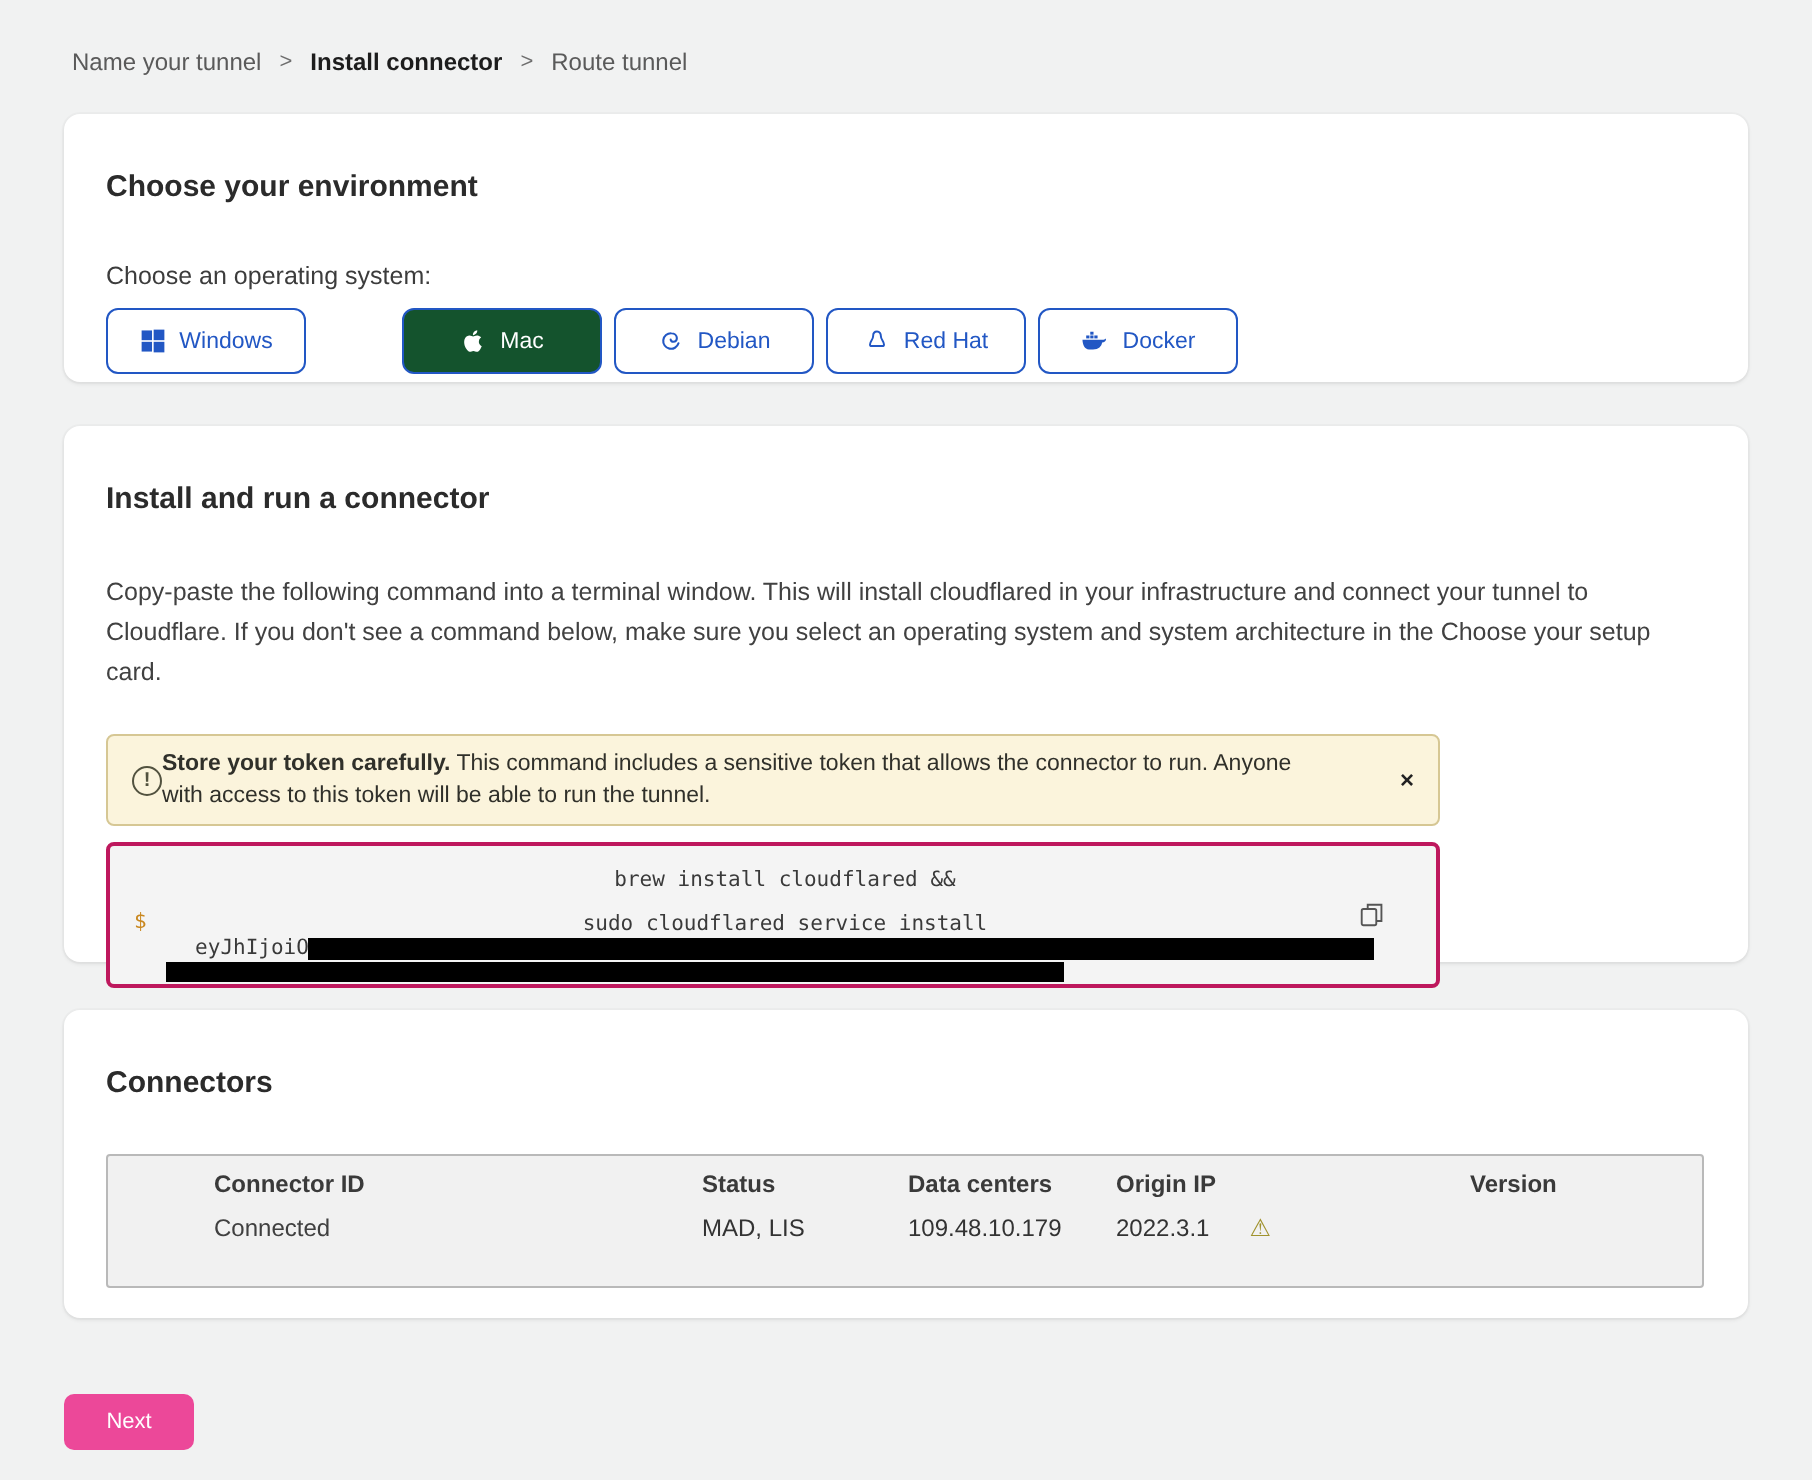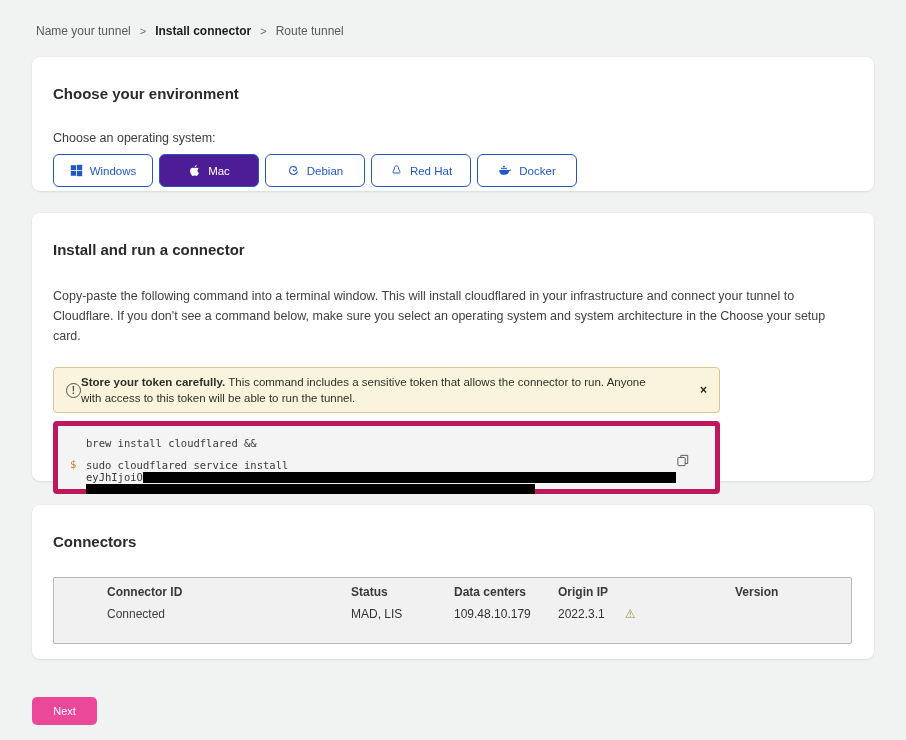--- a/index.html
+++ b/index.html
@@ -51,21 +51,21 @@
     border: 1px solid #2257c4;
     border-radius: 6px;
     background: #ffffff;
     color: #2257c4;
     font-size: 11.5px;
     font-family: "Liberation Sans", sans-serif;
     display: flex; align-items: center; justify-content: center;
     gap: 7px;
     cursor: pointer;
   }
-  .os-btn.selected { background: #4c1d95; color: #ffffff; }
+  .os-btn.selected { background: #14532d; color: #ffffff; margin-left: 42px; }
   .os-btn svg { display: block; }
 
   
   .install-desc {
     margin-top: 28px;
     font-size: 12.5px;
     line-height: 20px;
     color: #414141;
     width: 796px;
   }
@@ -104,26 +104,27 @@
     color: #222;
     cursor: pointer;
     line-height: 1;
   }
 
   .code-block {
     position: relative;
     margin-top: 8px;
     width: 667px; height: 73px;
     background: #f4f4f4;
-    border: 5px solid #be185d;
+    border: 2px solid #be185d;
     border-radius: 4px;
     font-family: "DejaVu Sans Mono", monospace;
     font-size: 10.5px;
     color: #3a3a3a;
     padding: 11px 16px 0 28px;
+    text-align: center;
   }
   .code-line { white-space: pre; line-height: 12px; }
   .code-line.first { margin-bottom: 10px; }
   .code-prompt {
     position: absolute;
     left: 12px; top: 32px;
     color: #c9871e;
     font-family: "DejaVu Sans Mono", monospace;
     font-size: 10.5px;
   }

